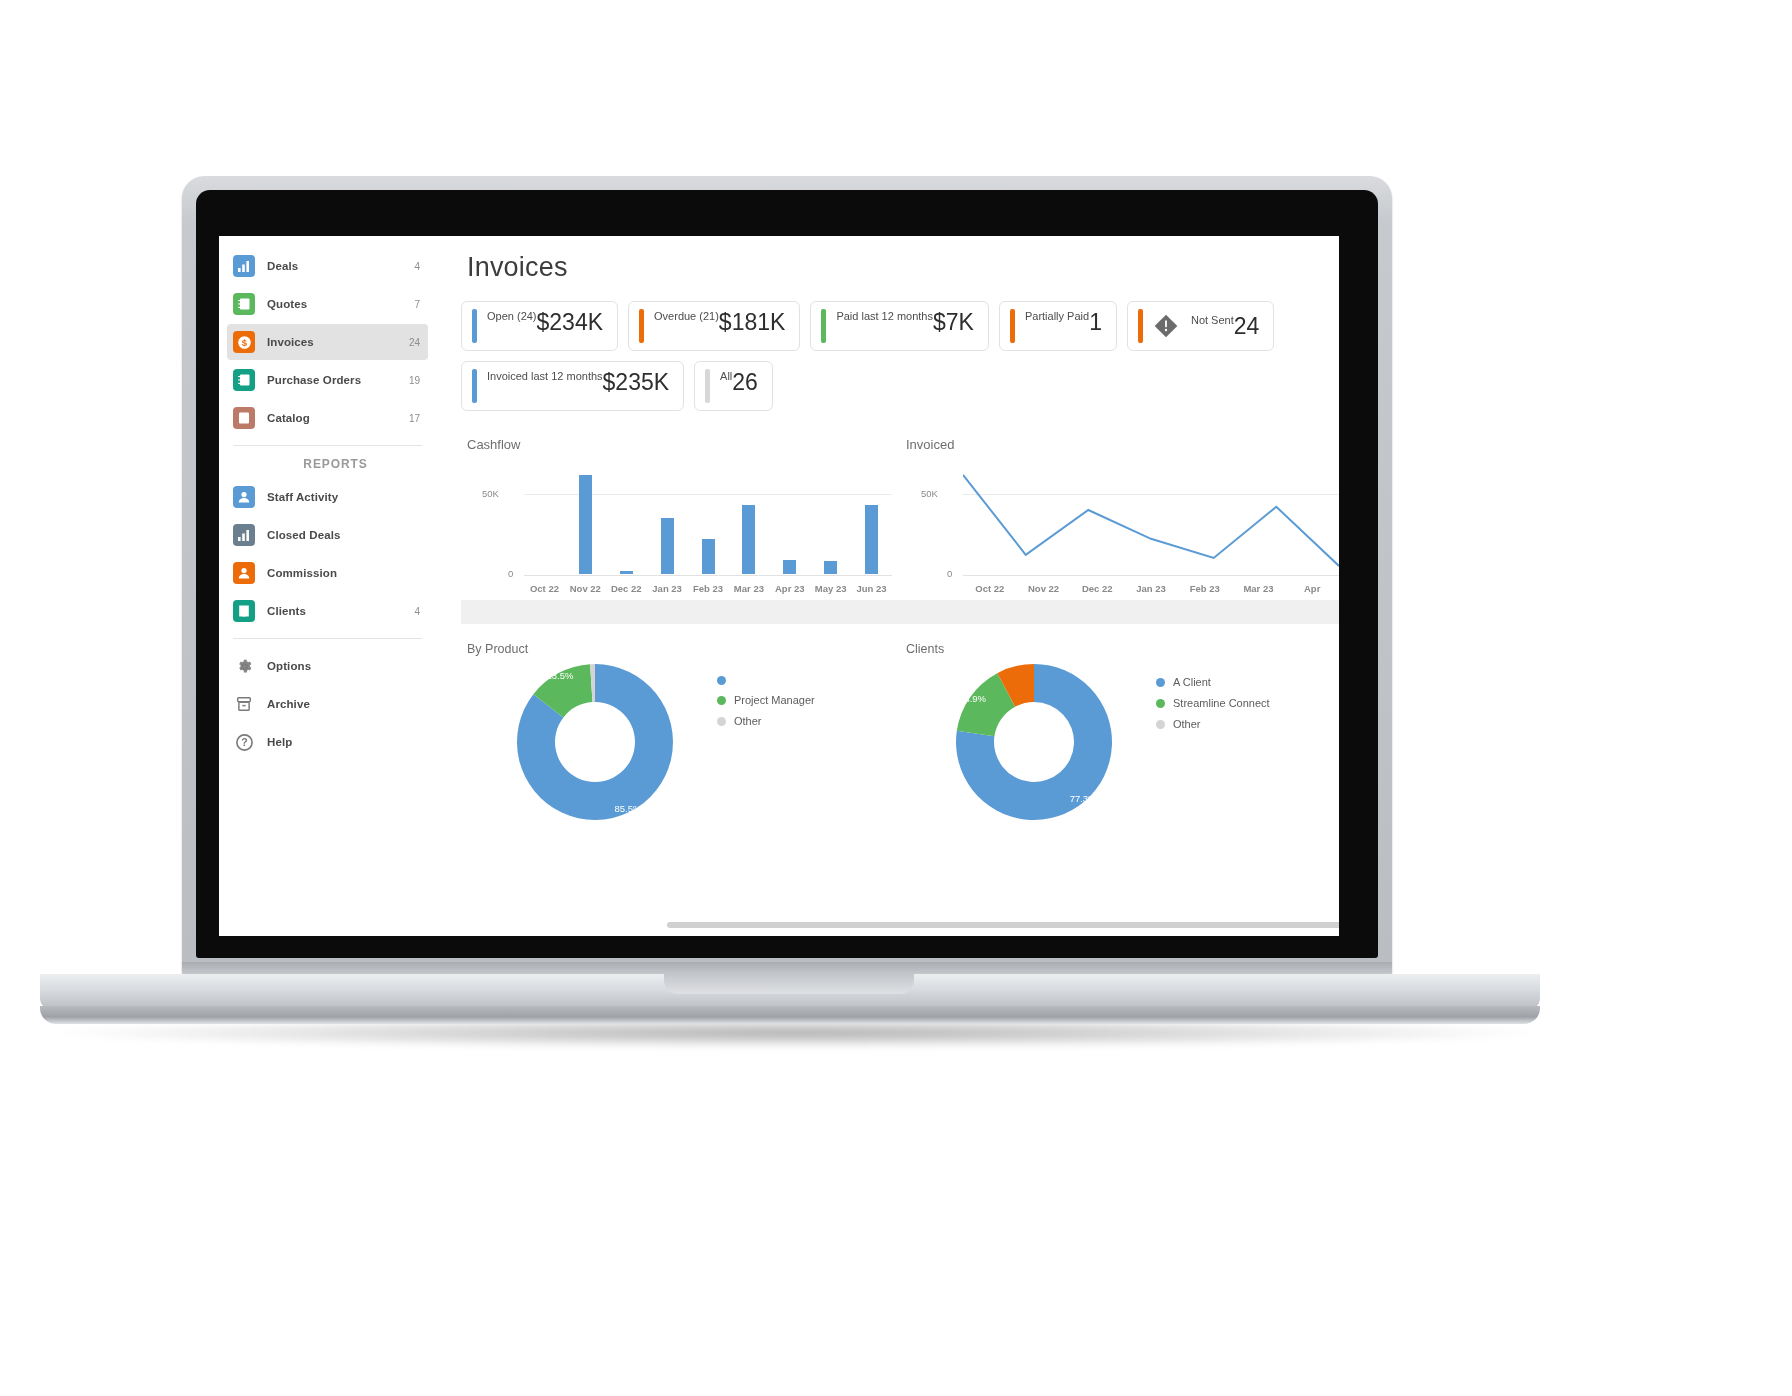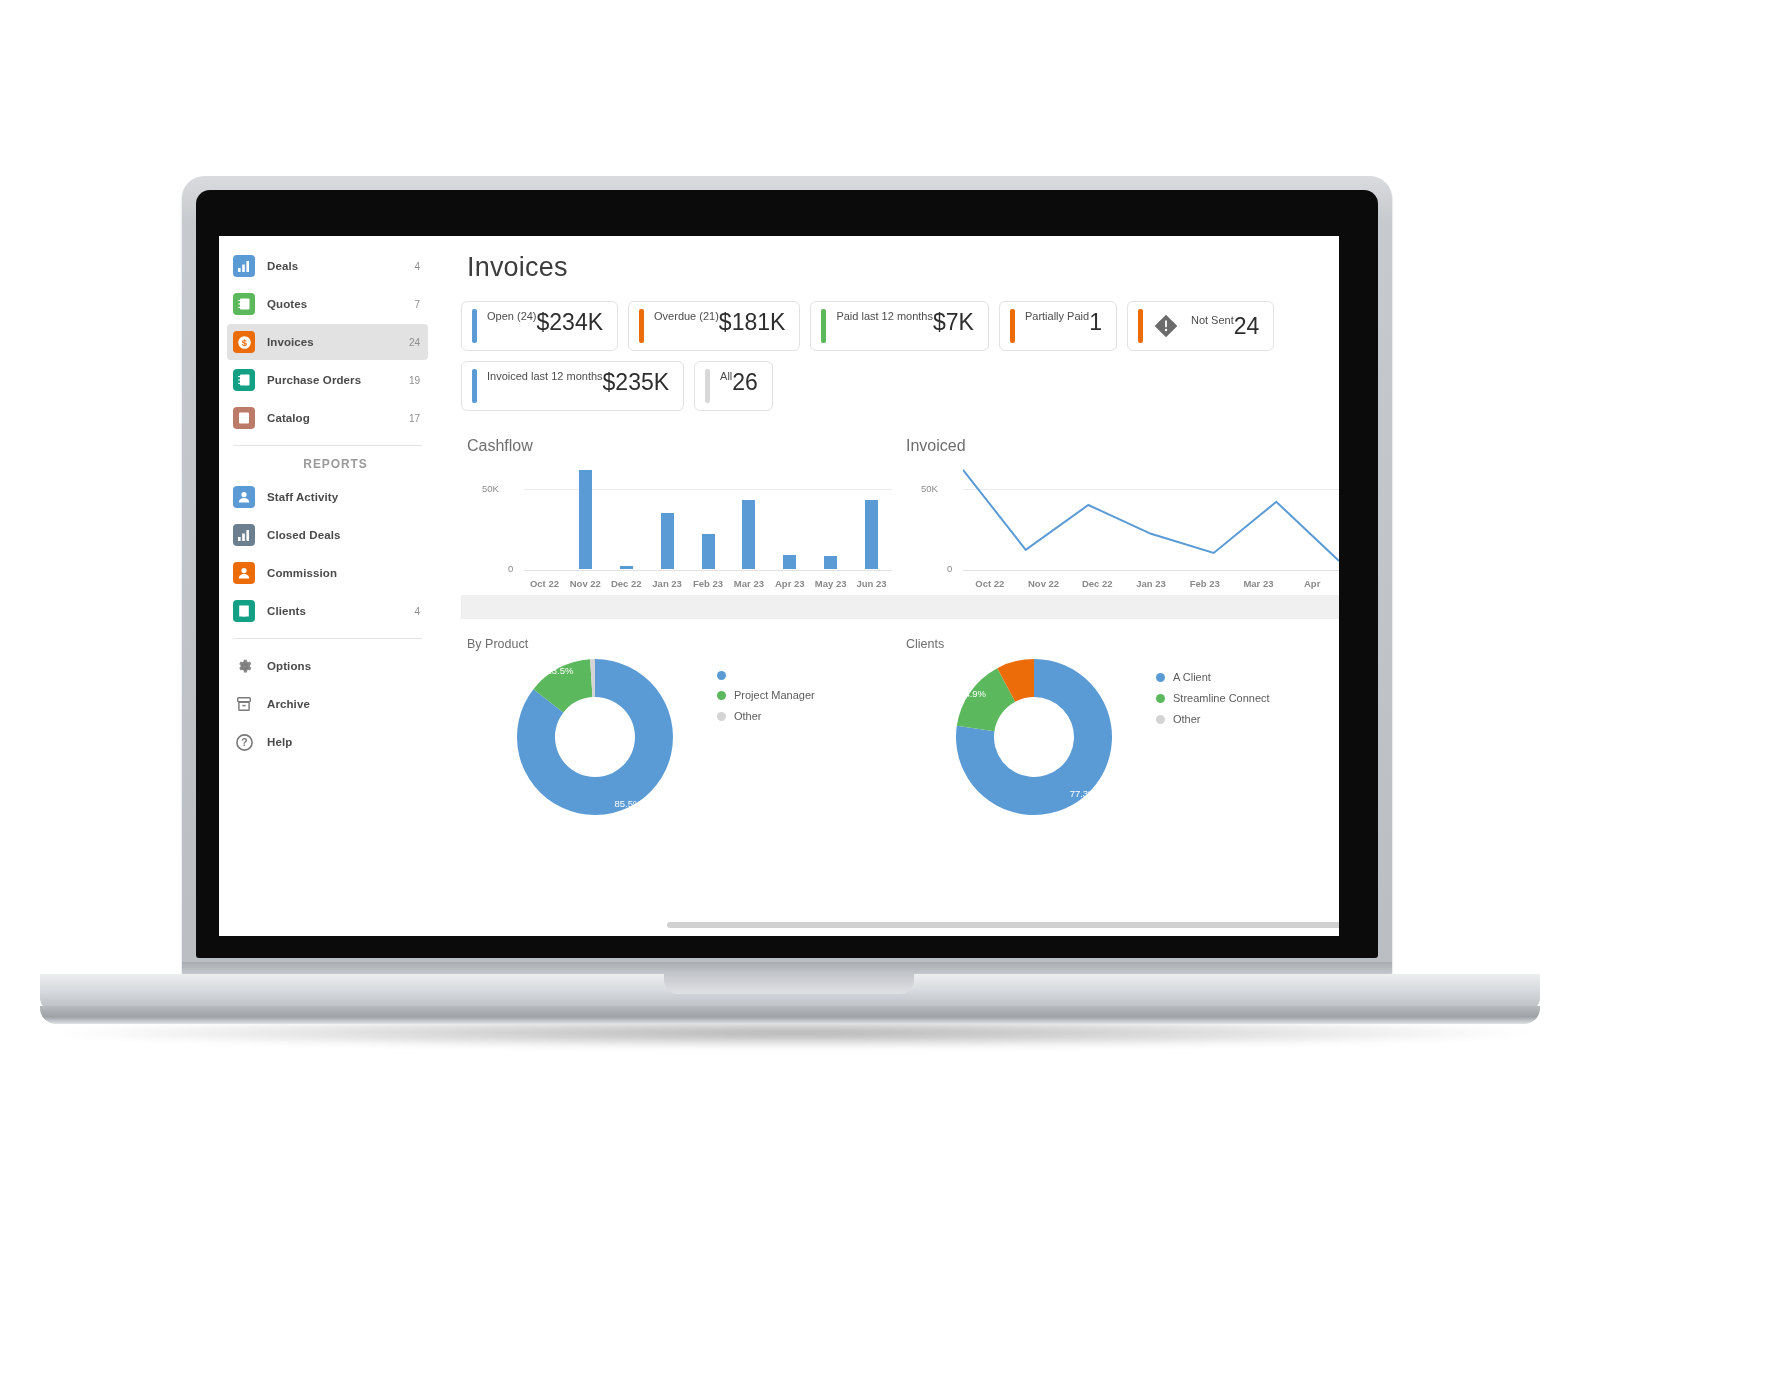--- a/index.html
+++ b/index.html
@@ -132,21 +132,21 @@
   .kpi-bar { width: 5px; border-radius: 2px; margin-right: 10px; flex: 0 0 5px; }
   .kpi-txt { display: flex; flex-direction: row; justify-content: center; }
   .kpi-label { font-size: 11px; color: #4d4d4d; line-height: 14px; white-space: nowrap; }
   .kpi-value { font-size: 23px; color: #2e2e2e; line-height: 26px; font-weight: 400; }
   .kpi-icon-wrap { display:flex; align-items:center; gap:12px; }
   .warn-diamond { width: 26px; height: 26px; flex:0 0 26px; }
 
   
   .charts { display: flex; margin-top: 26px; padding-right: 0; }
   .chart-box { flex: 1 1 0; min-width: 0; padding-left: 6px; }
-  .chart-title { font-size: 16px; color: #6e6e6e; margin-bottom: 2px; }
+  .chart-title { font-size: 13px; color: #6e6e6e; margin-bottom: 10px; }
   .plot { position: relative; height: 112px; margin-left: 15px; }
   .axis-label-y {
     position: absolute; left: 0; font-size: 9.5px; color: #8a8a8a;
   }
   .gridline { position: absolute; height: 1px; background: #ebebeb; }
   .bars { position: absolute; left: 42px; right: 8px; bottom: 0; height: 100%; display: flex; align-items: flex-end; }
   .bar-col { flex: 1; display:flex; justify-content:center; align-items:flex-end; height:100%; }
   .bar { width: 13px; background: #5b9bd5; }
   .xaxis { position: absolute; left: 42px; right: 8px; bottom: -2px; height:1px; background:#e2e2e2; }
   .xlabels { position: absolute; left: 42px; right: 8px; bottom: -20px; display: flex; }

